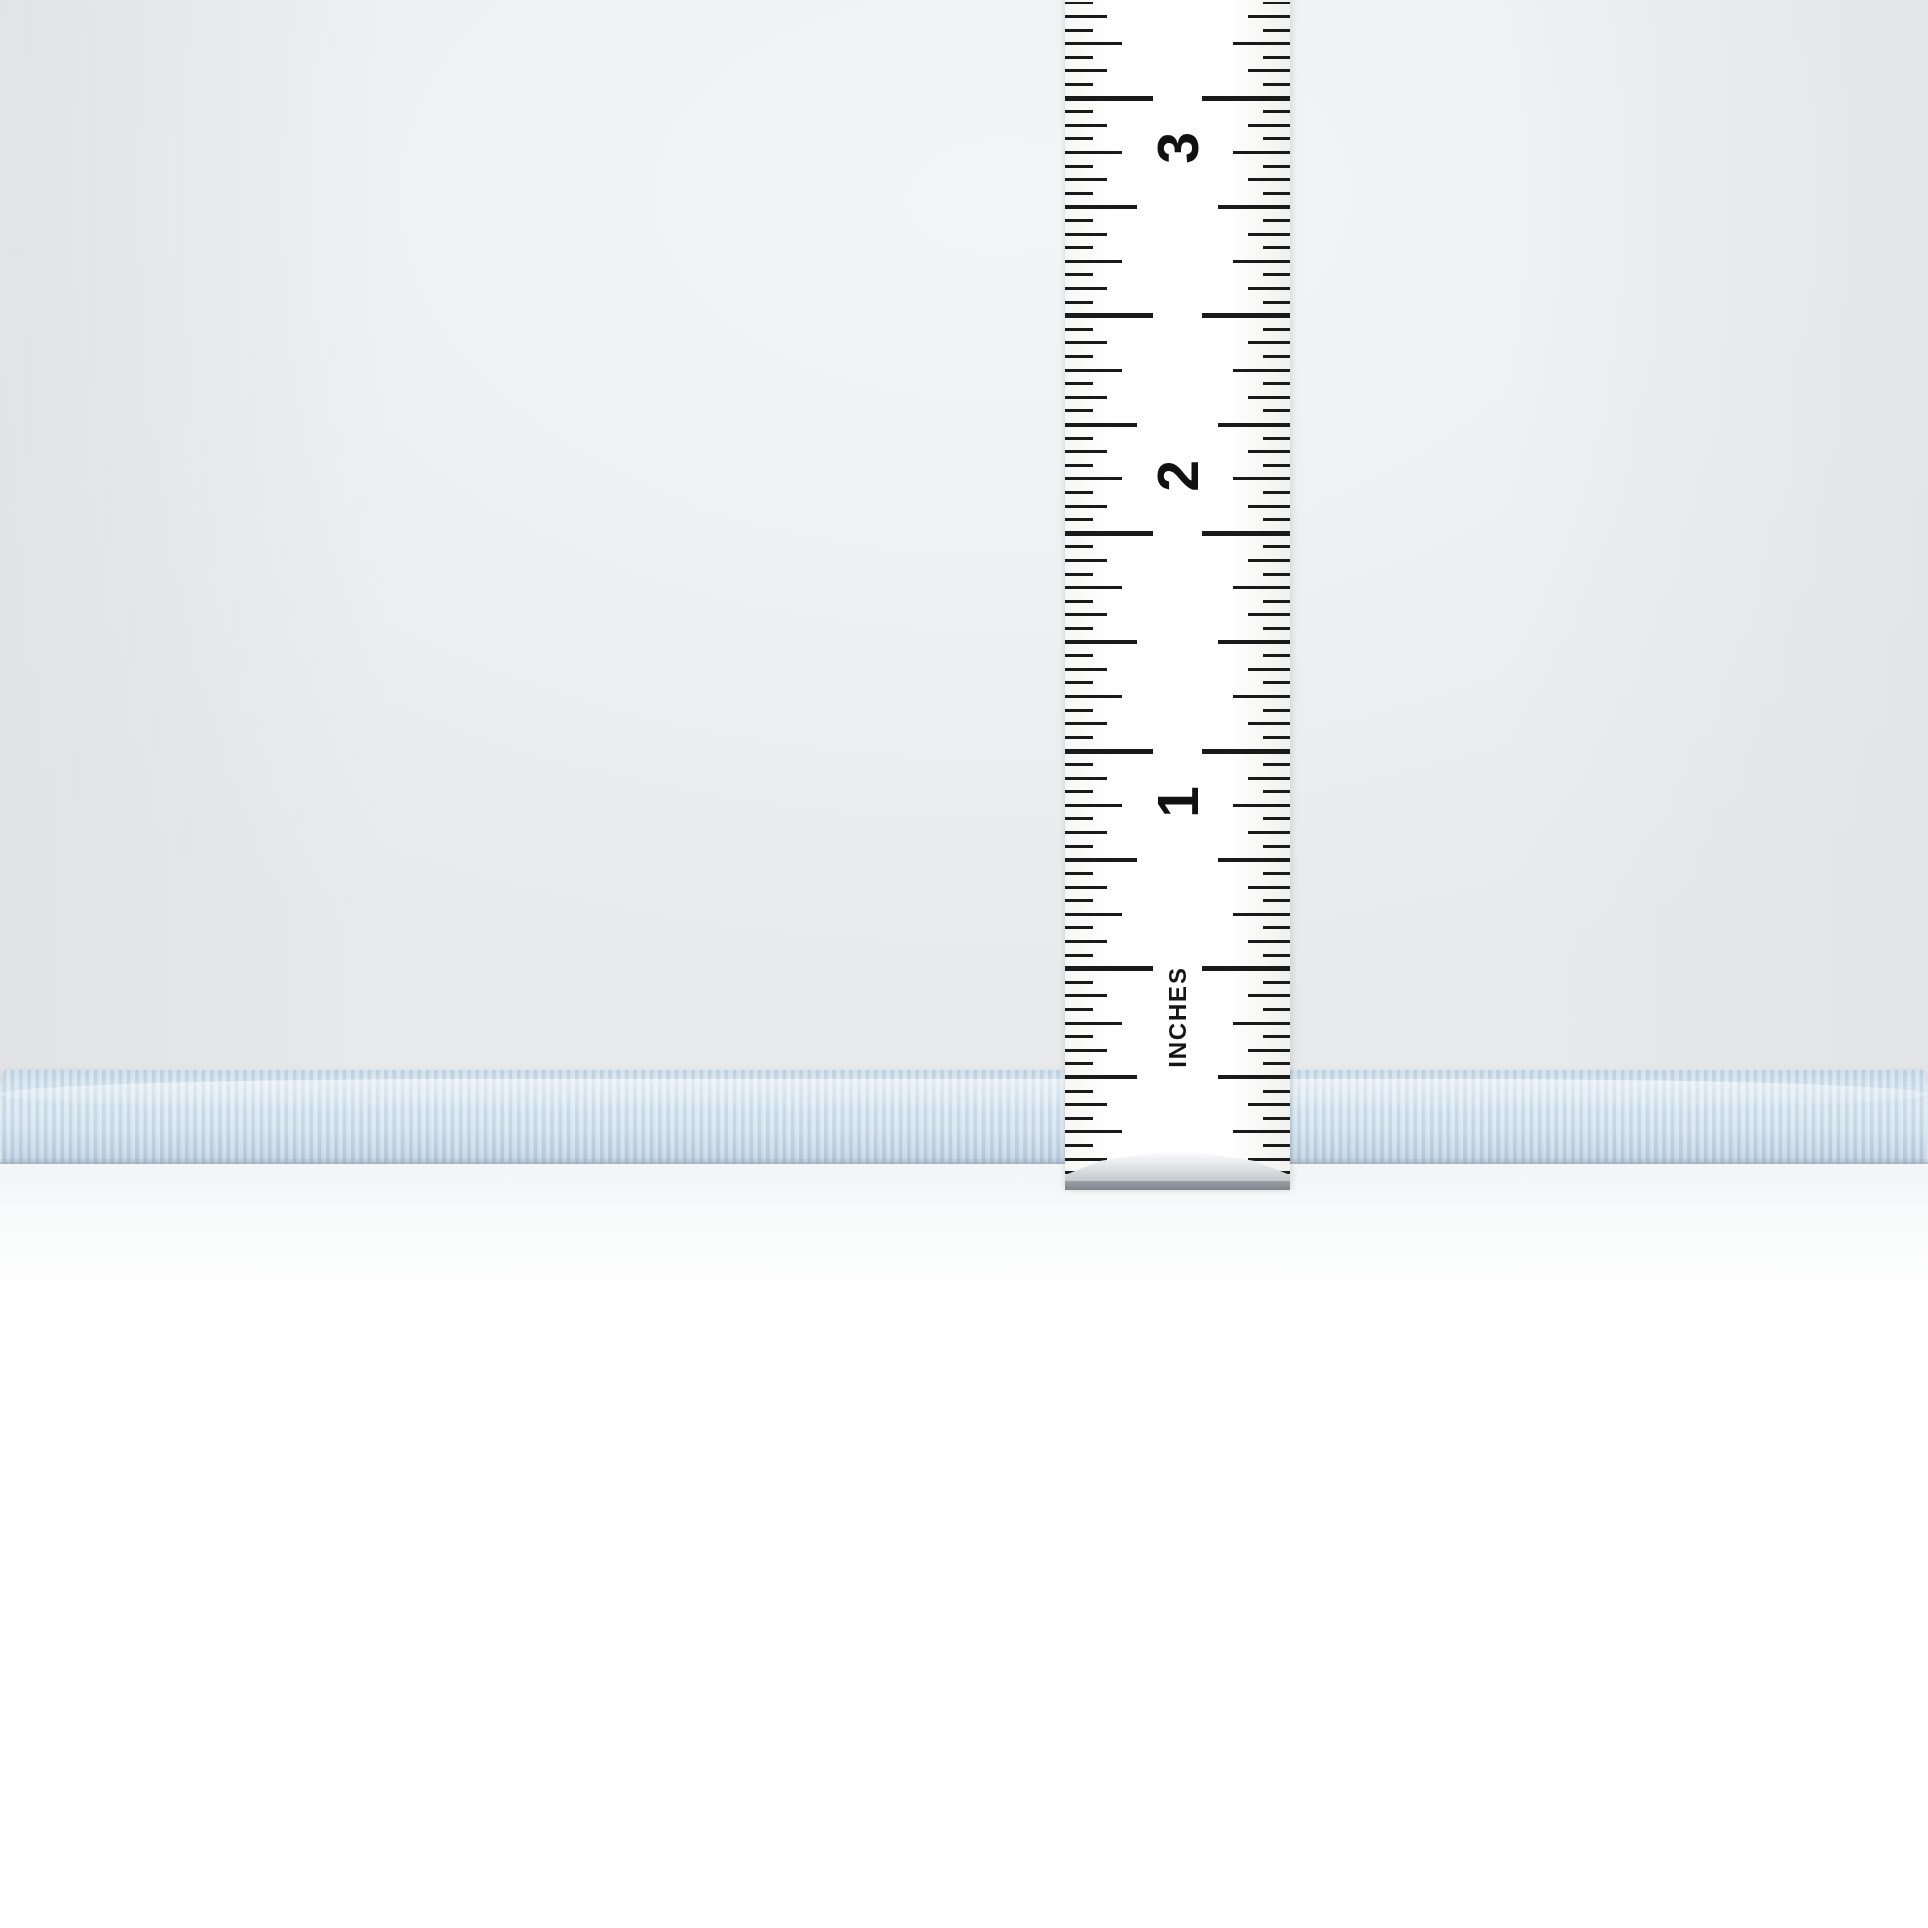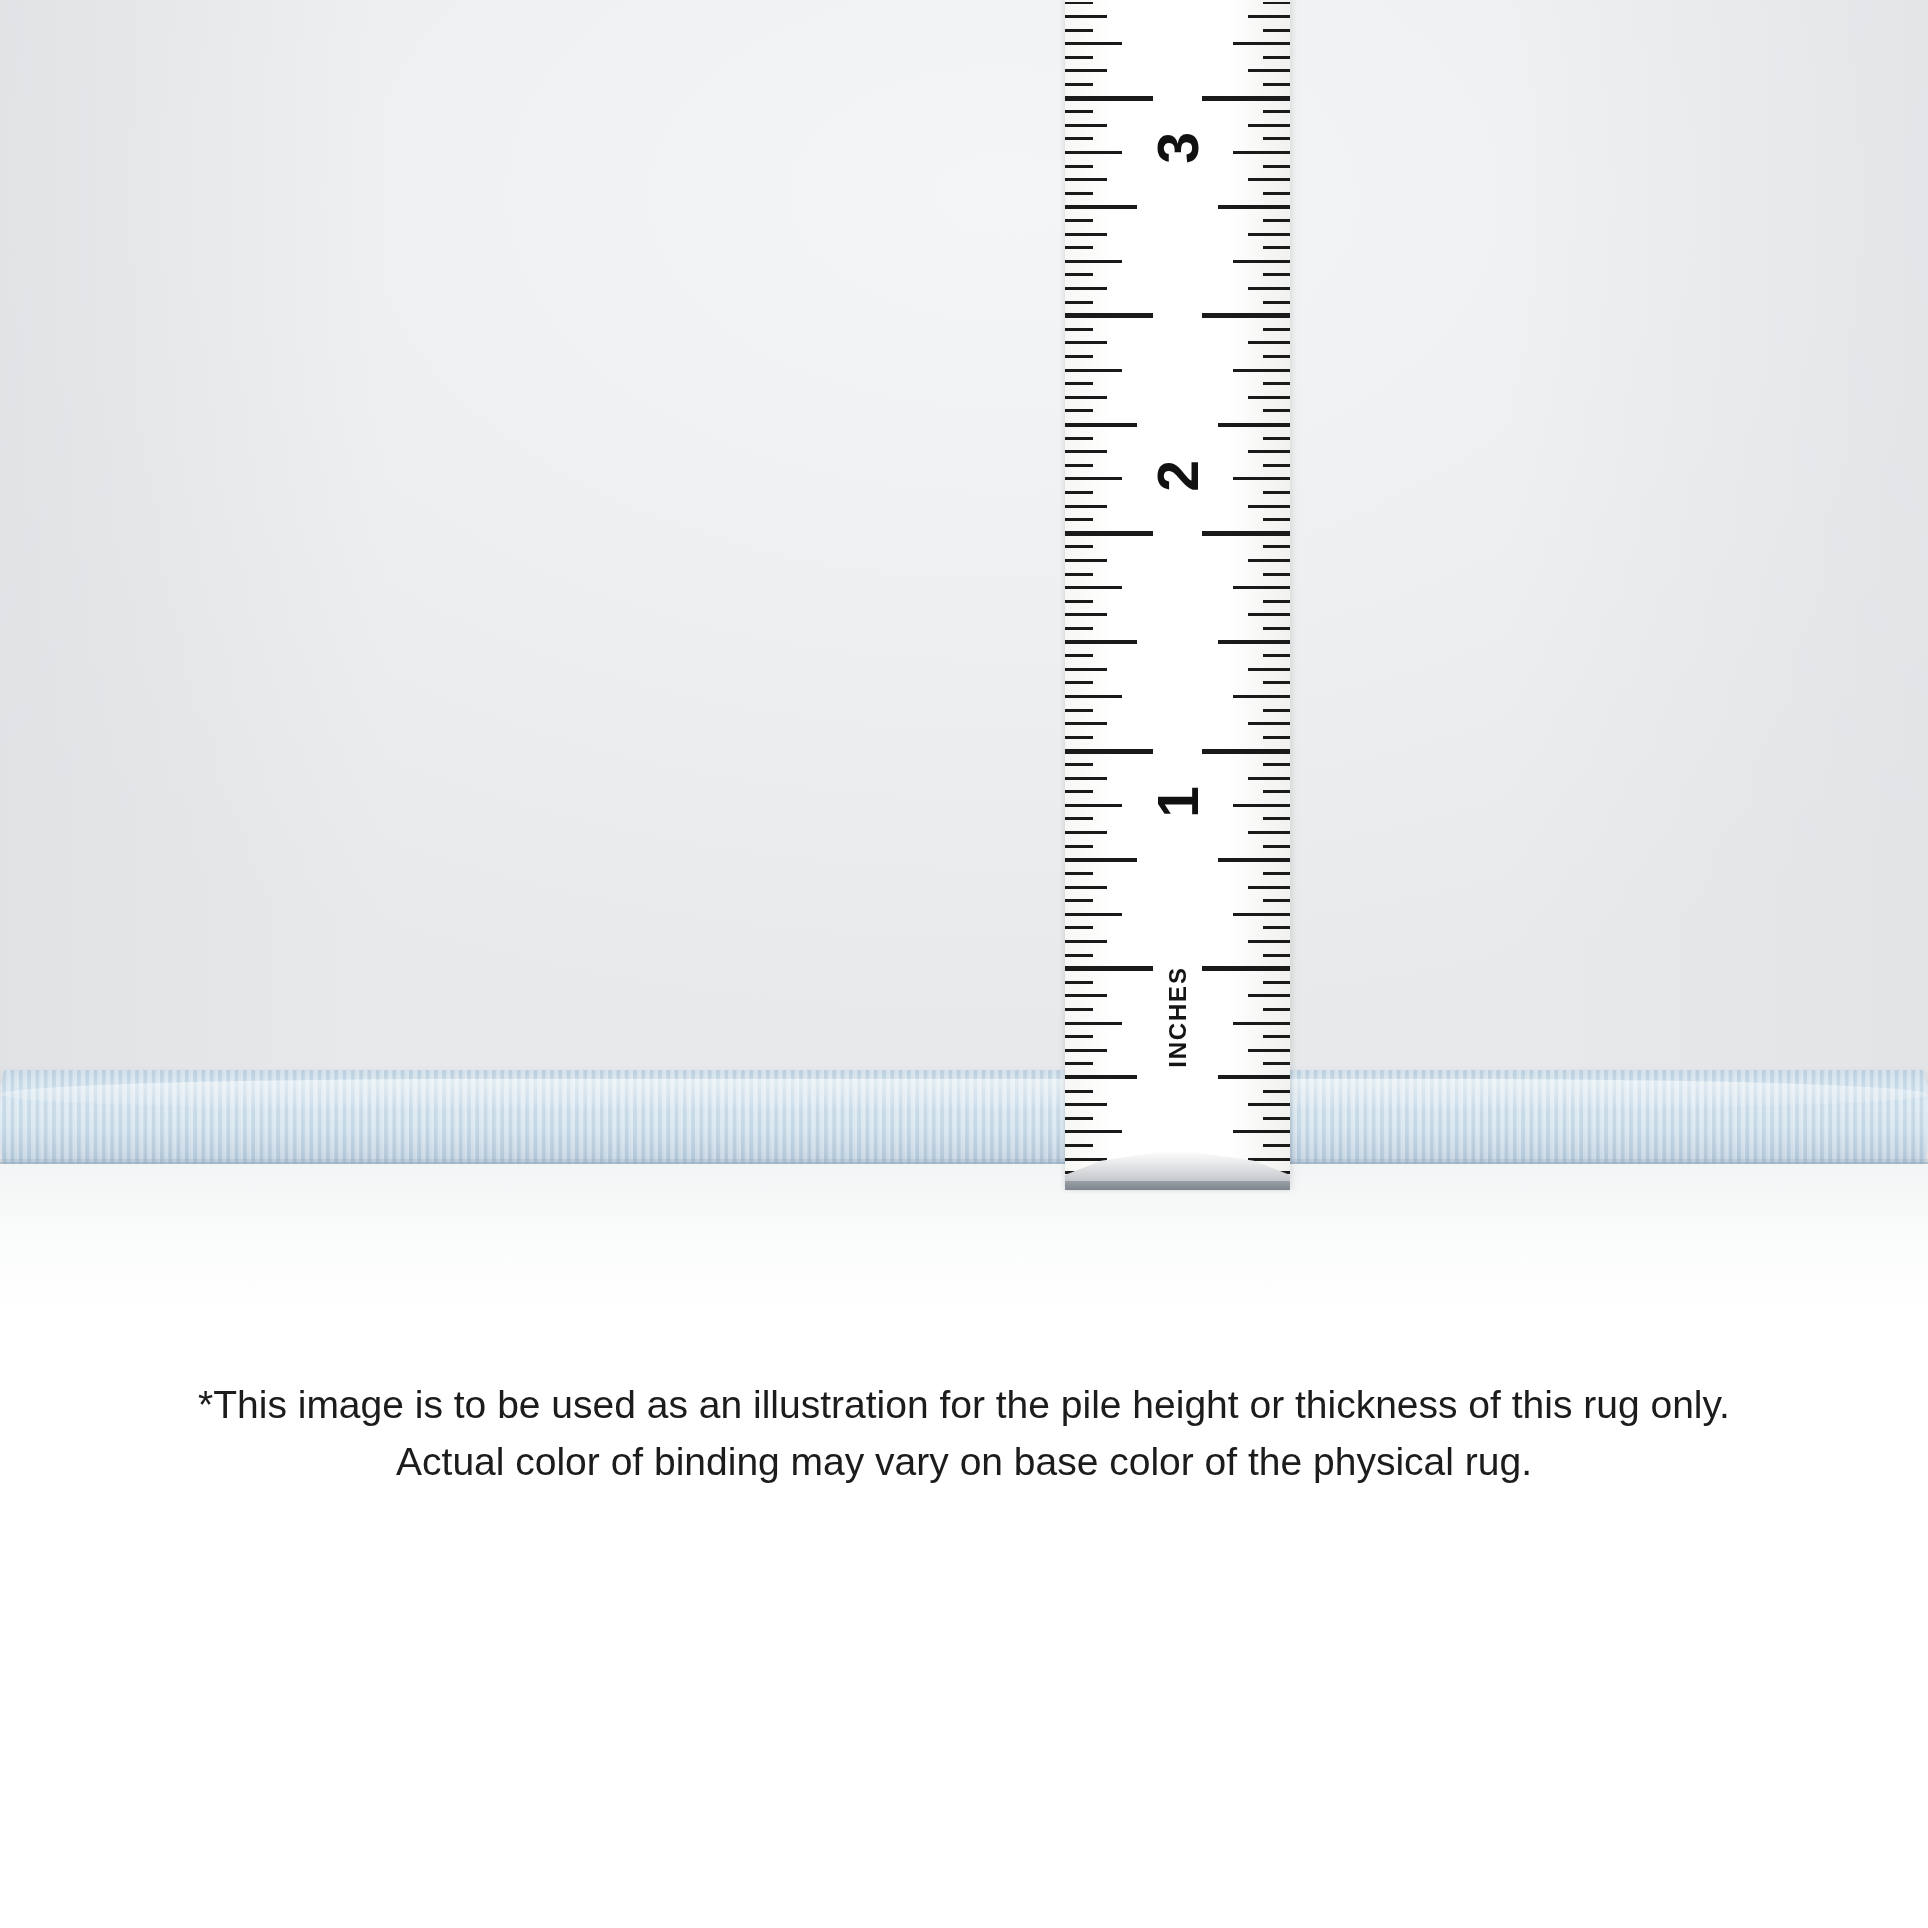--- a/index.html
+++ b/index.html
@@ -416,19 +416,15 @@
       <div class="ruler-num" style="top:806px;">1</div>
       <div class="ruler-num" style="top:480px;">2</div>
       <div class="ruler-num" style="top:152px;">3</div>
 
       <div class="ruler-tip"></div>
       <div class="ruler-tip-edge"></div>
     </div>
 
   </div>
 
-  <div class="caption">
-    <span class="line">*This image is to be used as an illustration for the pile height or thickness of this rug only.</span>
-    <span class="line">Actual color of binding may vary on base color of the physical rug.</span>
-  </div>
 
 </div>
 
 
 </body></html>

